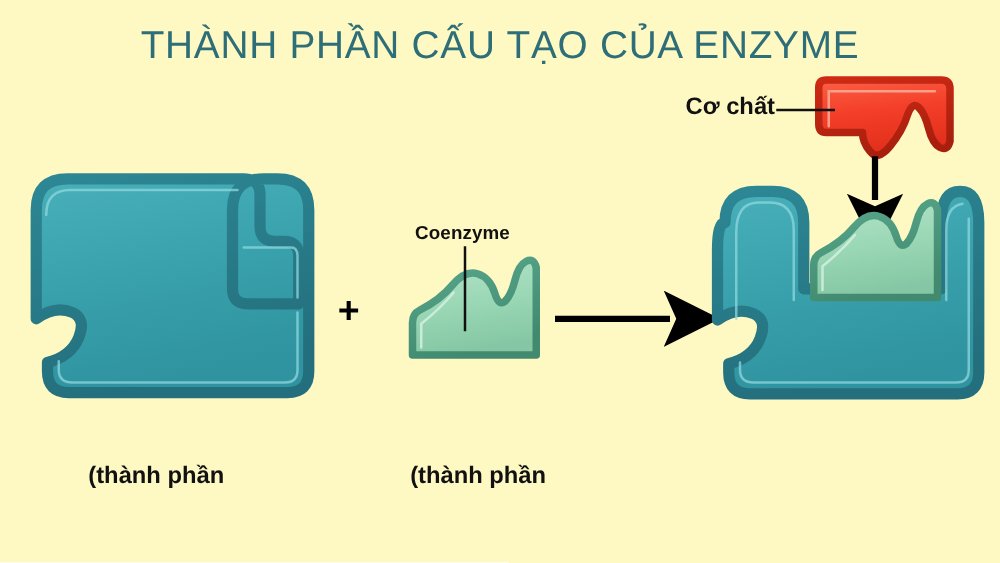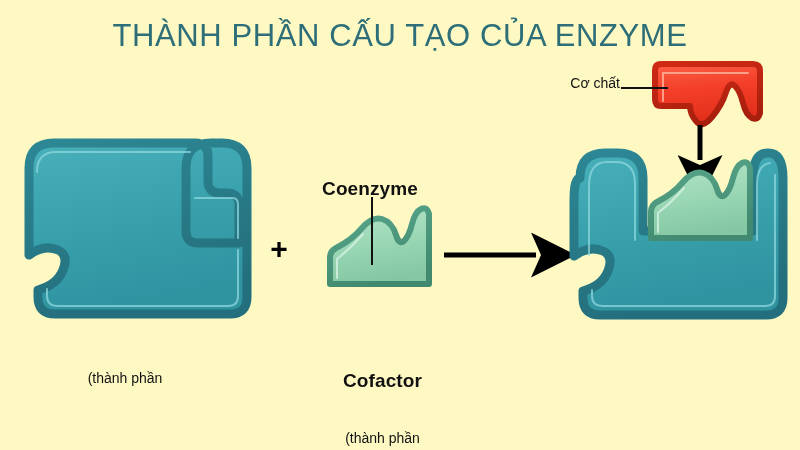--- a/index.html
+++ b/index.html
@@ -29,26 +29,26 @@
   }
   .lbl {
     position: absolute;
     text-align: center;
     color: #111111;
     line-height: 1.18;
     white-space: pre;
   }
   .lbl-bold {
     font-weight: bold;
+    font-size: 15px;
+    letter-spacing: 0.1px;
+  }
+  .lbl-reg {
+    font-weight: bold;
     font-size: 19px;
-    letter-spacing: 0.1px;
-  }
-  .lbl-reg {
-    font-weight: normal;
-    font-size: 14px;
   }
   #title {
     position: absolute;
     left: 0;
     top: 18px;
     width: 800px;
     text-align: center;
     font-size: 31px;
     font-weight: normal;
     letter-spacing: 0.6px;
@@ -371,21 +371,20 @@
               L 592,290"></path>
     </g>
   </svg>
 
   <div class="lbl" id="label-apoenzyme">
     <div class="lbl-reg">(thành phần</div>
     
   </div>
 
   <div class="lbl" id="label-cofactor">
-    <div class="lbl-bold">Cofactor</div>
     <div class="lbl-reg">(thành phần</div>
     
   </div>
 
 
   <div class="lbl lbl-bold" id="label-coenzyme">Coenzyme</div>
 
   <div class="lbl lbl-reg" id="label-substrate">Cơ chất</div>
 
   <div id="plus-sign">+</div>

